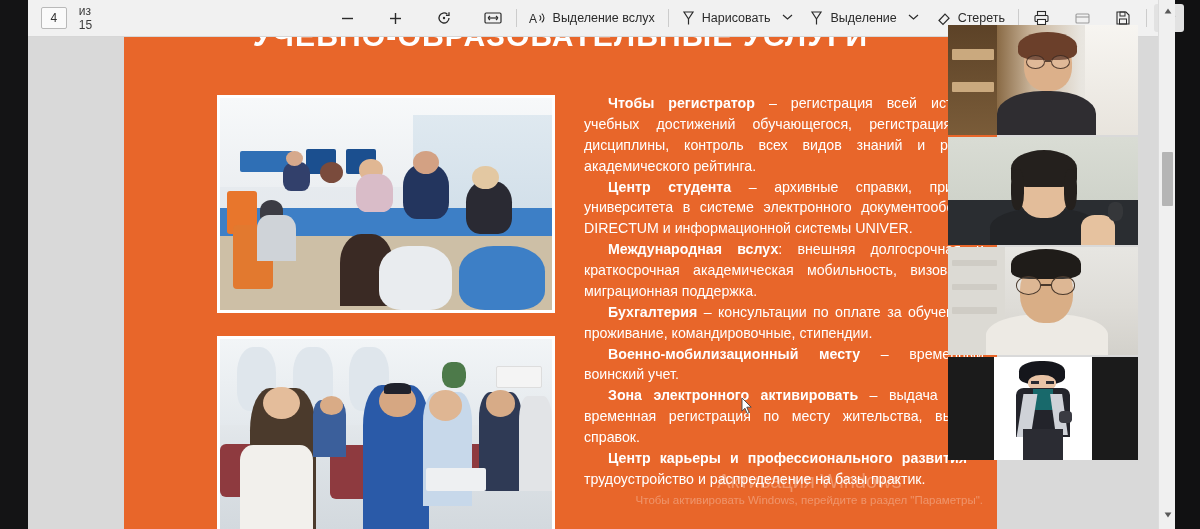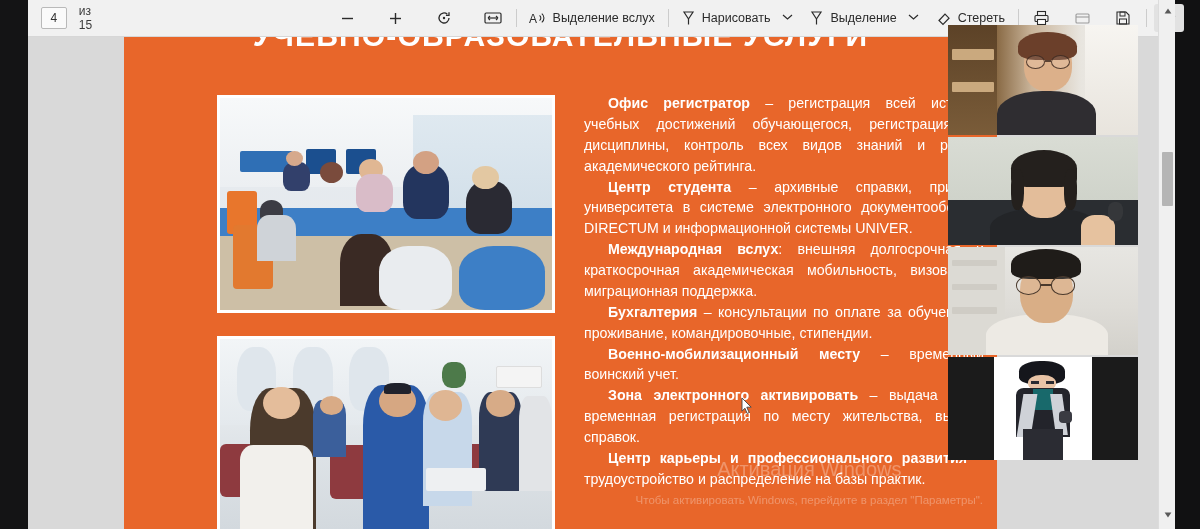--- a/index.html
+++ b/index.html
@@ -109,21 +109,21 @@
   .slide-text b { font-weight:bold; }
 
   
   .watermark {
     position:absolute; right:14px; bottom:22px;
     text-align:center; color:rgba(255,255,255,0.30);
     font-family:"Liberation Sans", sans-serif;
     pointer-events:none;
   }
   .wm1 { font-size:20px; }
-  .wm2 { font-size:11.5px; margin-top:12px; line-height:1.25; }
+  .wm2 { font-size:11.5px; margin-top:0; line-height:1.25; }
 
   
   .videos { position:absolute; left:948px; top:25px; width:190px; height:435px; }
   .vtile { position:absolute; left:0; width:190px; overflow:hidden; background:#2b2b2b; }
   .v1 { top:0px;   height:110px; }
   .v2 { top:112px; height:108px; }
   .v3 { top:222px; height:108px; }
   .v4 { top:332px; height:103px; background:#1b1b1b; }
   .vinner { position:absolute; inset:0; }
 
@@ -375,21 +375,21 @@
             <div class="blob" style="left:80%;top:27%;width:9%;height:14%;background:#d7ab87;border-radius:50%;"></div>
             <div class="blob" style="left:90%;top:30%;width:10%;height:50%;background:#e2e4e7;border-radius:26% 26% 0 0;"></div>
             <div class="blob" style="left:62%;top:68%;width:18%;height:12%;background:#eef0f2;border-radius:2px;"></div>
             <div class="blob" style="left:28%;top:32%;width:10%;height:30%;background:#3b5f9b;border-radius:26% 26% 0 0;"></div>
             <div class="blob" style="left:30%;top:30%;width:7%;height:10%;background:#d9ab86;border-radius:50%;"></div>
           </div>
         </div>
 
         <div class="slide-text">
           <p>
-            <b>Офис регистратор</b><span> – регистрация всей истории учебных достижений обучающегося, регистрация на дисциплины, контроль всех видов знаний и расчет академического рейтинга.</span>
+            <b>Чтобы регистратор</b><span> – регистрация всей истории учебных достижений обучающегося, регистрация на дисциплины, контроль всех видов знаний и расчет академического рейтинга.</span>
           </p>
           <p>
             <b>Центр студента</b><span> – архивные справки, приказы университета в системе электронного документооборота DIRECTUM и информационной системы UNIVER.</span>
           </p>
           <p>
             <b>Международная вслух</b><span>: внешняя долгосрочная и краткосрочная академическая мобильность, визовая и миграционная поддержка.</span>
           </p>
           <p>
             <b>Бухгалтерия</b><span> – консультации по оплате за обучение и проживание, командировочные, стипендии.</span>
           </p>

